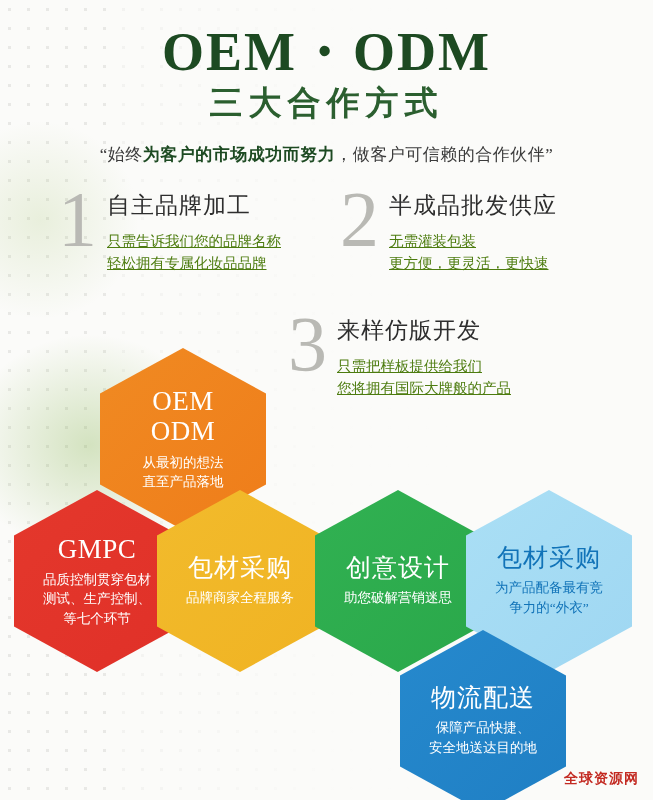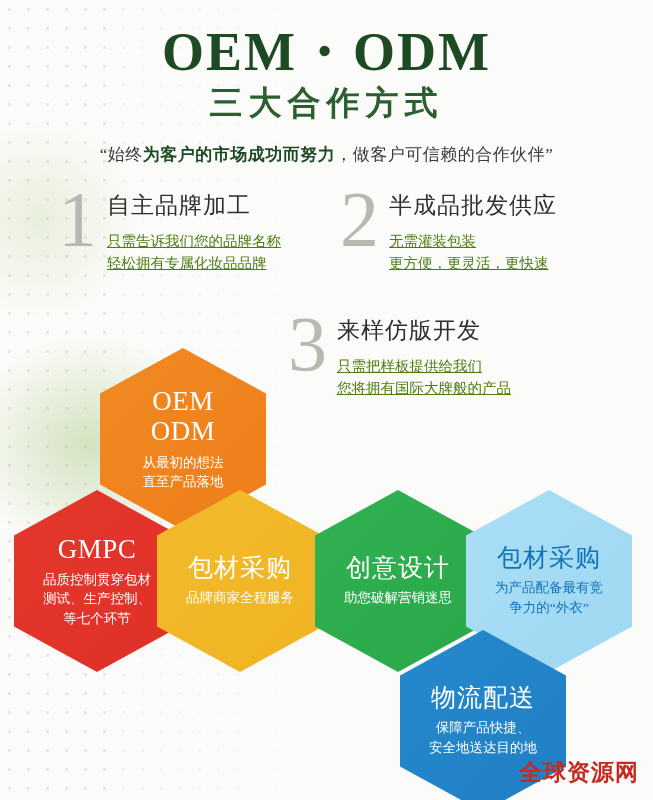--- a/index.html
+++ b/index.html
@@ -170,21 +170,21 @@
   #hexPACK  { left: 466px; top: 142px; }
   #hexLOGI  { left: 400px; top: 282px; }
 
   
   .watermark {
     position: absolute;
     right: 14px;
     bottom: 12px;
     font-family: "Liberation Serif", serif;
     font-weight: bold;
-    font-size: 23px;
+    font-size: 14px;
     color: #c32a22;
     letter-spacing: 1px;
   }
 </style>
 </head>
 <body>
 
 <div class="bg-dots"></div>
 <div class="bg-fade"></div>
 <div class="bg-green-glow2"></div>

